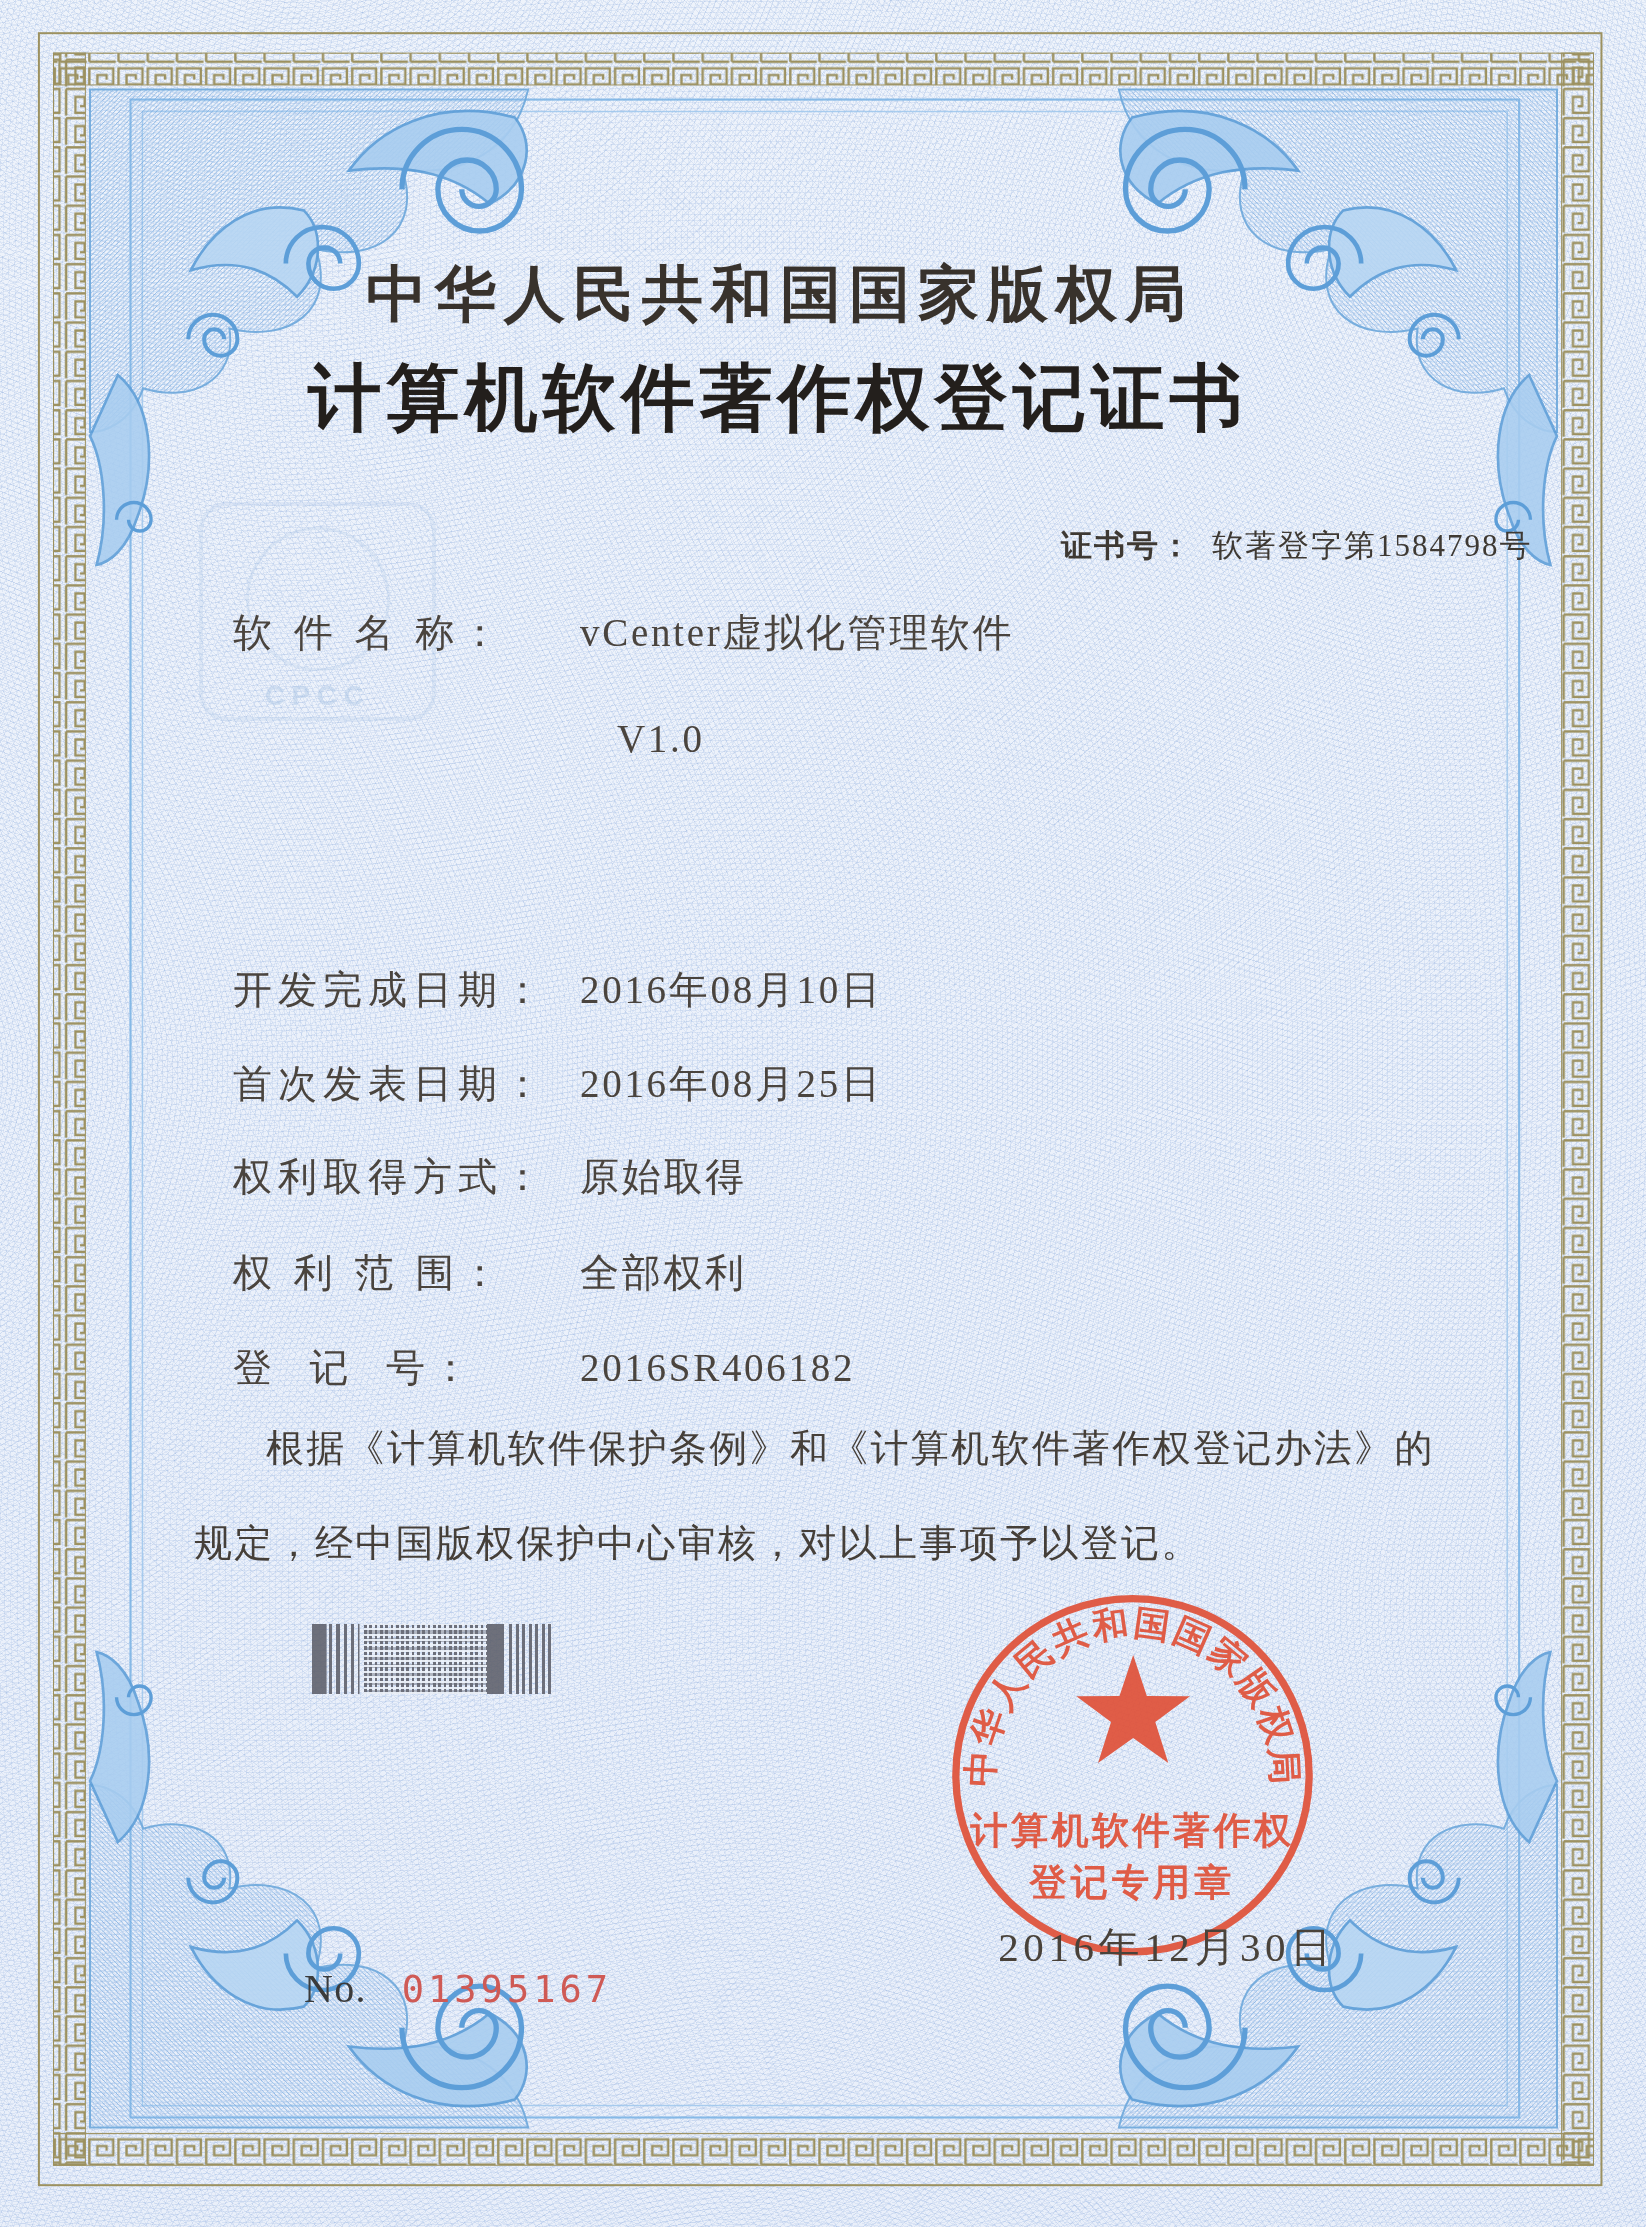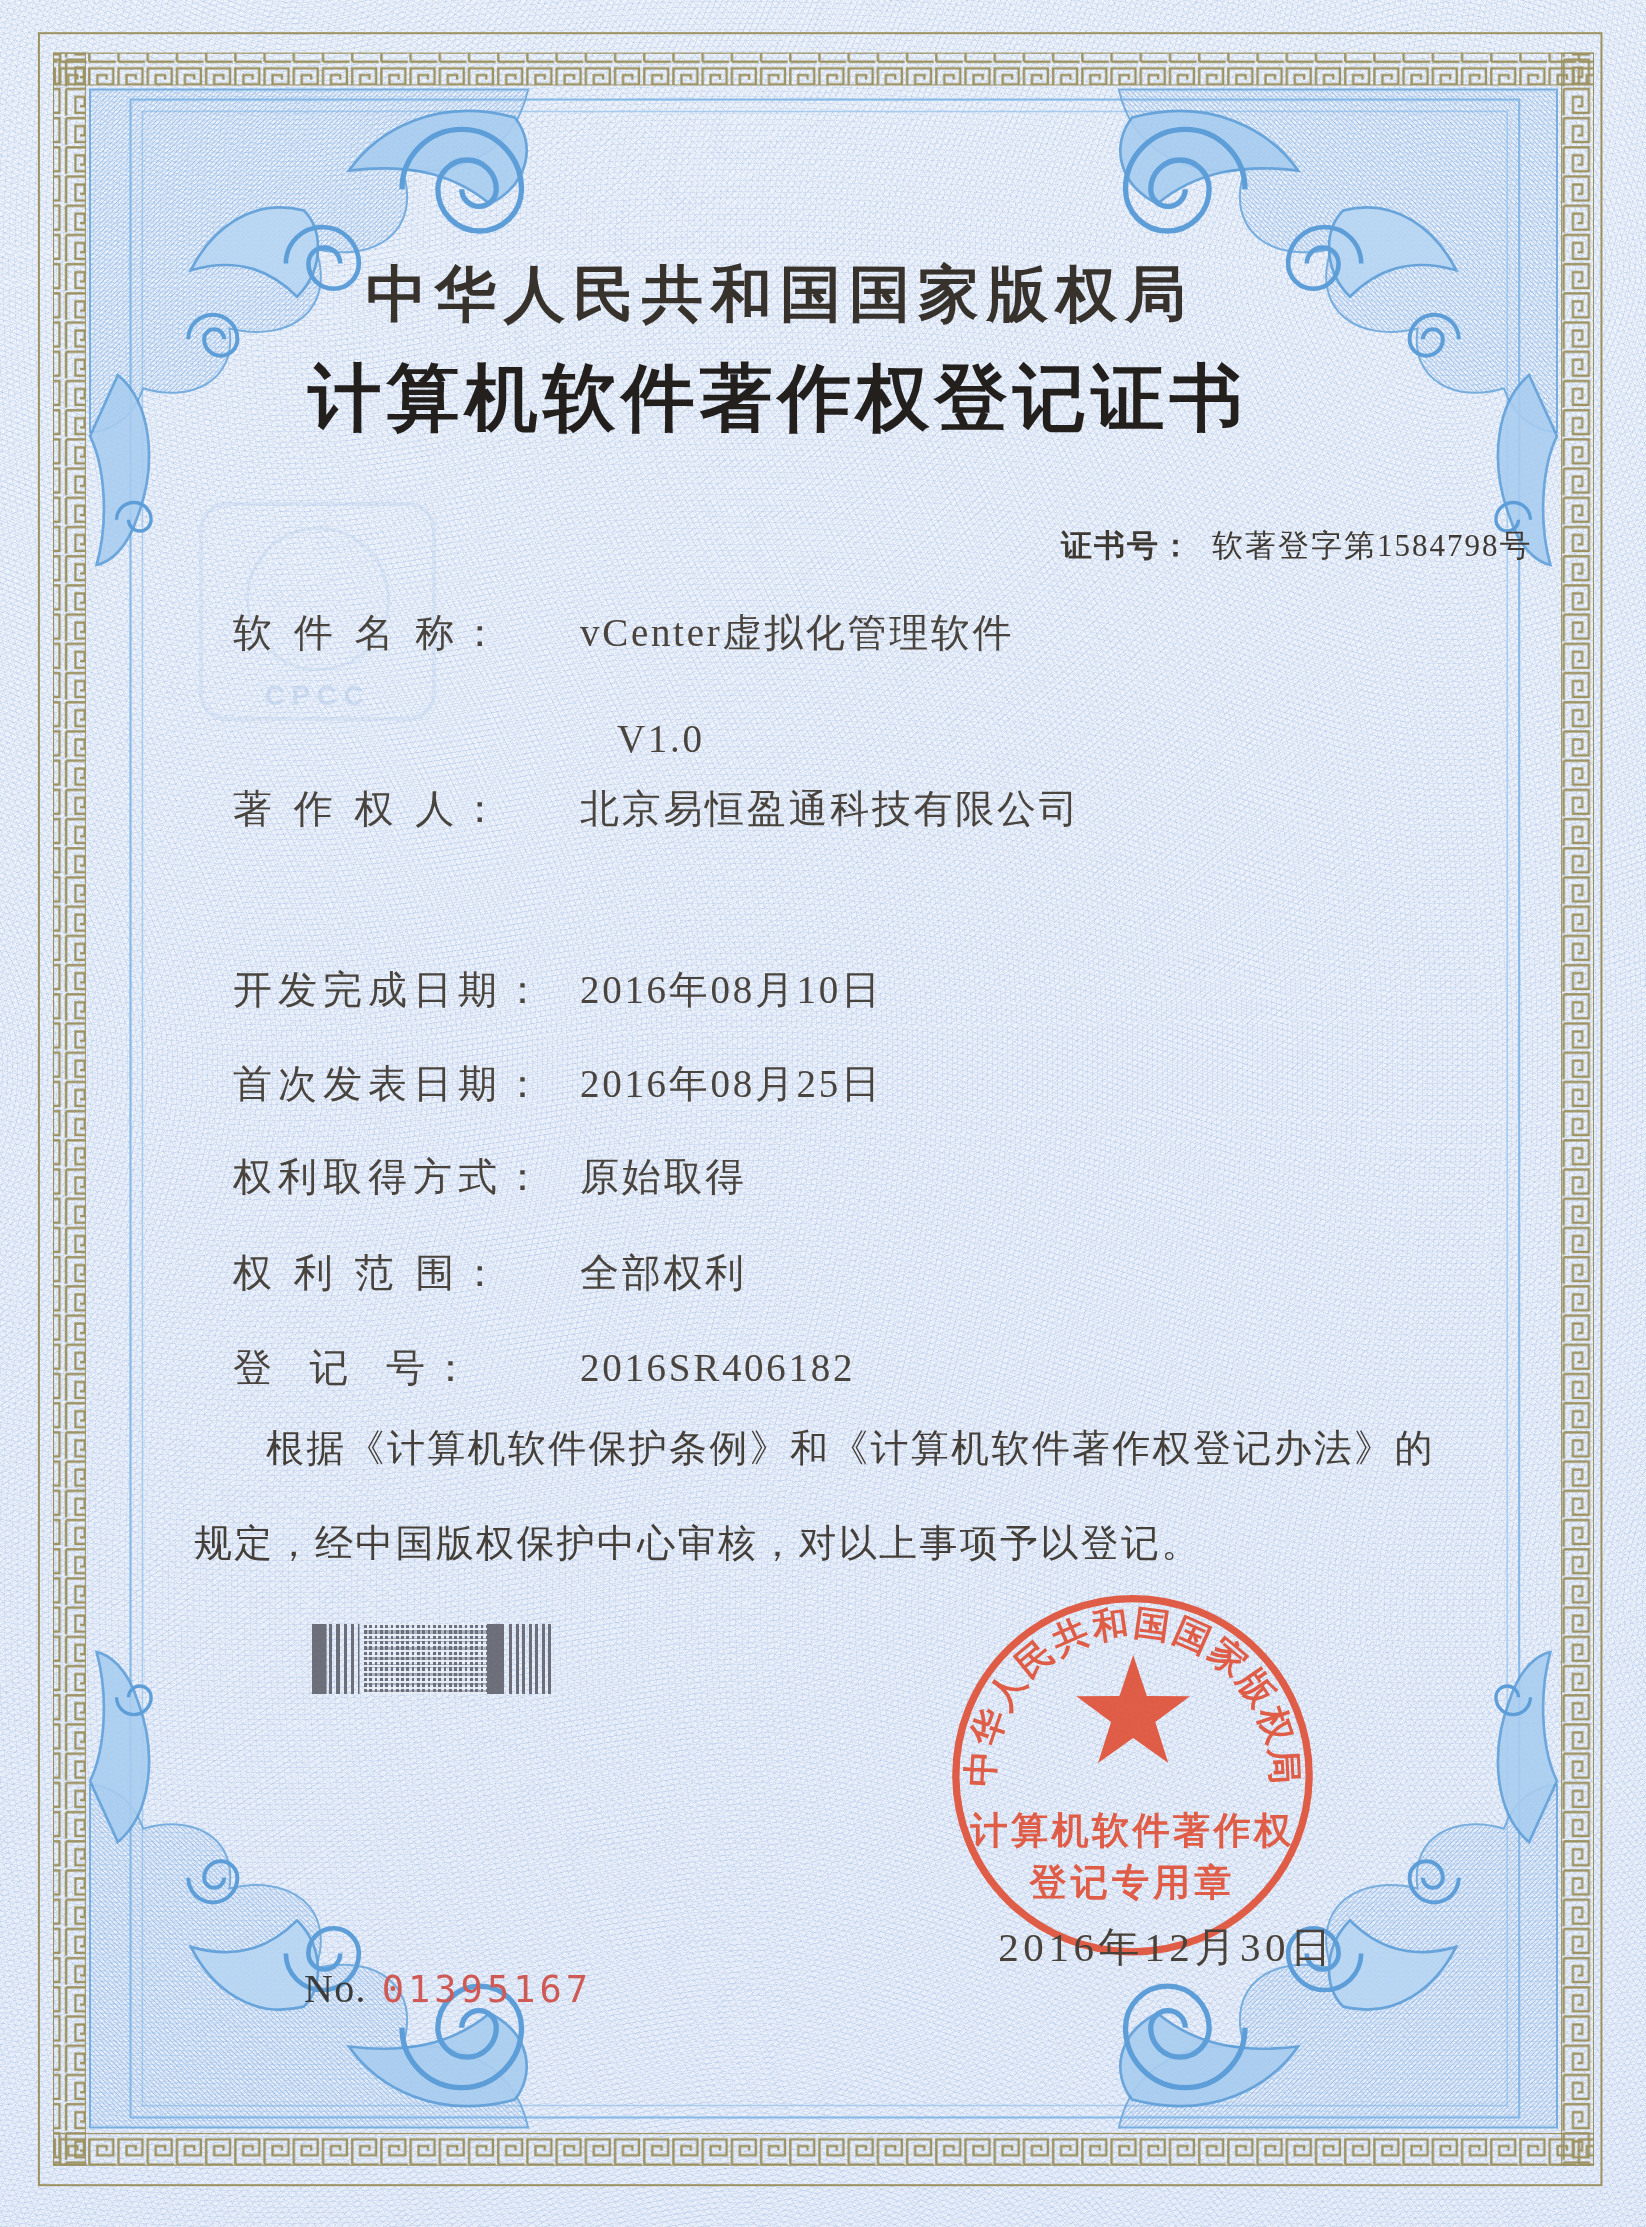--- a/index.html
+++ b/index.html
@@ -72,21 +72,21 @@
   .seal{position:absolute;left:920px;top:1564px;width:425px;height:425px;}
   .seal-date{
     position:absolute;left:1131px;top:1927px;transform:translateX(-50%);
     font-size:41px;color:#49423a;letter-spacing:4.6px;white-space:pre;line-height:1;margin-left:36px;
   }
   
   .serial{position:absolute;left:264px;top:1929px;font-size:40px;line-height:1;white-space:pre;}
   .serial .no{color:#3b3b3b;letter-spacing:1.3px;}
   .serial .num{
     font-family:"DejaVu Sans Mono","Liberation Mono",monospace;
-    font-size:37px;color:#cf5a55;letter-spacing:4px;margin-left:15px;
+    font-size:37px;color:#cf5a55;letter-spacing:4px;margin-left:35px;
   }
 </style>
 </head>
 <body>
 
 <div class="page">
 
   <svg class="orn" width="1647" height="2227" viewBox="0 0 2480 3355">
     <defs>
       <pattern id="meander" width="44" height="48" patternUnits="userSpaceOnUse">
@@ -140,23 +140,20 @@
   <div class="certno">
     <span class="l">证书号：</span><span class="v">软著登字第1584798号</span>
   </div>
 
   <div class="row r0">
     <span class="label">软 件 名 称：</span><span class="value">vCenter虚拟化管理软件</span>
   </div>
   <div class="row r0b">
     <span class="value">V1.0</span>
   </div>
-  <div class="row r1">
-    <span class="label">著 作 权 人：</span><span class="value">北京易恒盈通科技有限公司</span>
-  </div>
   <div class="row r2">
     <span class="label">开发完成日期：</span><span class="value">2016年08月10日</span>
   </div>
   <div class="row r3">
     <span class="label">首次发表日期：</span><span class="value">2016年08月25日</span>
   </div>
   <div class="row r4">
     <span class="label">权利取得方式：</span><span class="value">原始取得</span>
   </div>
   <div class="row r5">

